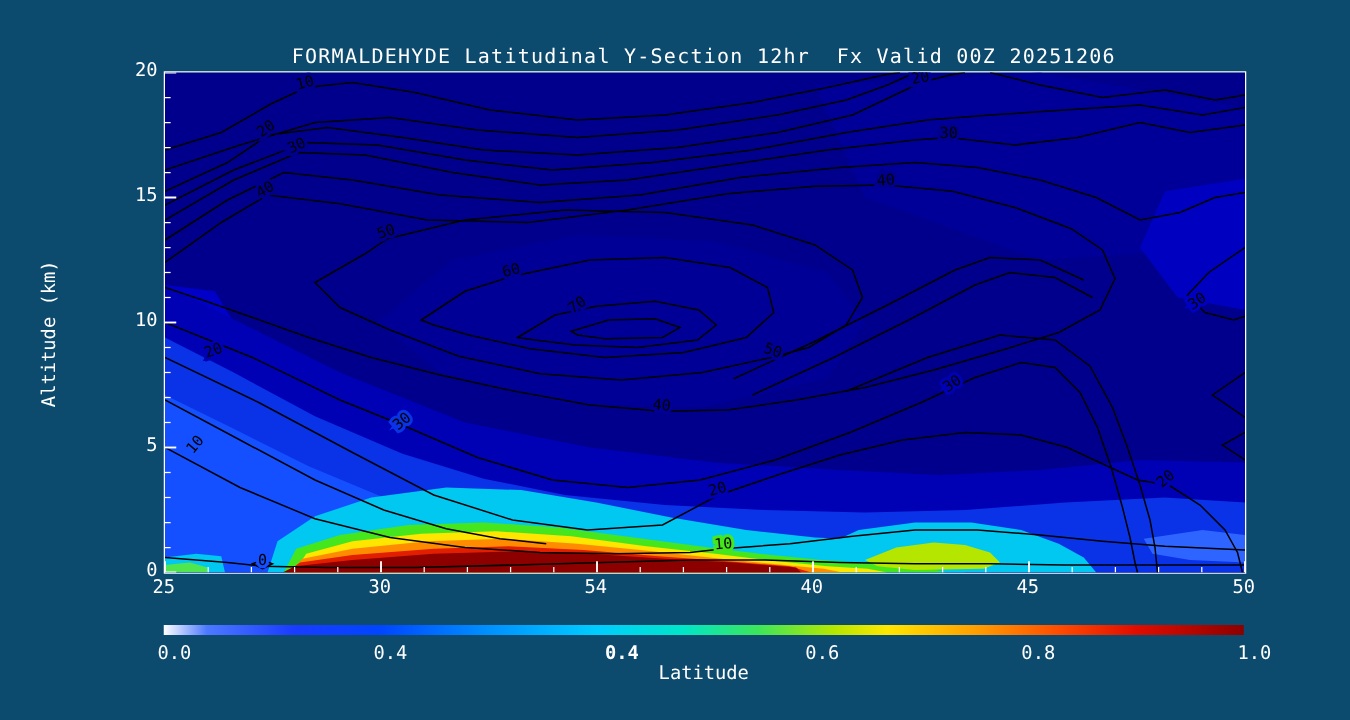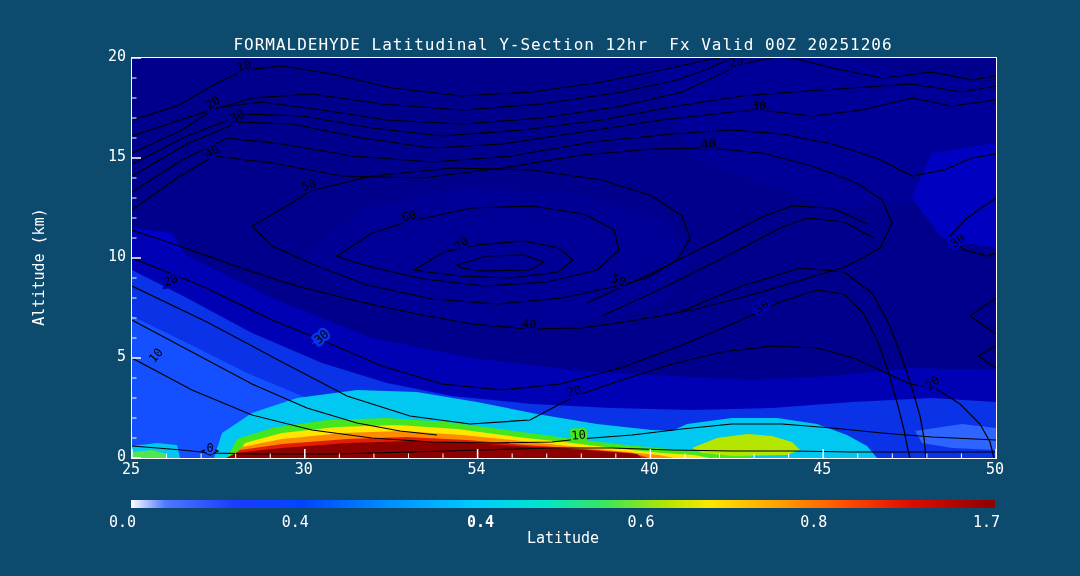--- a/index.html
+++ b/index.html
@@ -10,21 +10,21 @@
   .plot{position:absolute;left:131px;top:57px;width:864px;height:400px;
         border:1px solid #ffffff;box-sizing:content-box;}
   .plot svg{display:block;width:100%;height:100%;}
   .ylab{position:absolute;left:40px;top:157px;width:200px;height:20px;text-align:center;
         font-size:15px;transform:rotate(-90deg);transform-origin:100px 110px;white-space:pre;}
   .xlab{position:absolute;left:131px;top:481px;width:864px;text-align:center;font-size:15px;margin-top:48px;}
   .ticklab{position:absolute;font-size:15px;line-height:15px;}
   .xt{width:40px;text-align:center;top:462px;}
   .yt{width:32px;text-align:right;left:94px;}
   .cbar{position:absolute;left:131px;top:500px;width:864px;height:8px;}
-  .cbt{position:absolute;top:513px;width:44px;text-align:left;font-size:15px;}
+  .cbt{position:absolute;top:513px;width:44px;text-align:right;font-size:15px;}
   .cbl{position:absolute;left:131px;top:529px;width:864px;text-align:center;font-size:14px;}
   .footer{position:absolute;left:138px;top:541px;font-size:19px;letter-spacing:1px;white-space:pre;}
 </style>
 </head>
 <body>
 
 <div id="screen">
   <div class="title">FORMALDEHYDE Latitudinal Y-Section 12hr  Fx Valid 00Z 20251206</div>
 
   <div class="plot">
@@ -157,14 +157,14 @@
     <div class="ticklab yt" style="top: 449px;">0</div>
     <div class="ticklab yt" style="top: 349px;">5</div>
     <div class="ticklab yt" style="top: 249px;">10</div>
     <div class="ticklab yt" style="top: 149px;">15</div>
     <div class="ticklab yt" style="top: 49px;">20</div>
     <div class="cbt" style="left: 109px;">0.0</div>
     <div class="cbt" style="left: 281.8px;">0.4</div>
     <div class="cbt" style="left: 467px; font-weight: bold;">0.4</div>
     <div class="cbt" style="left: 627.4px;">0.6</div>
     <div class="cbt" style="left: 800.2px;">0.8</div>
-    <div class="cbt" style="left: 973px;">1.7</div>
+    <div class="cbt" style="left: 973px;">1.0</div>
   </div>
 
 </body></html>

